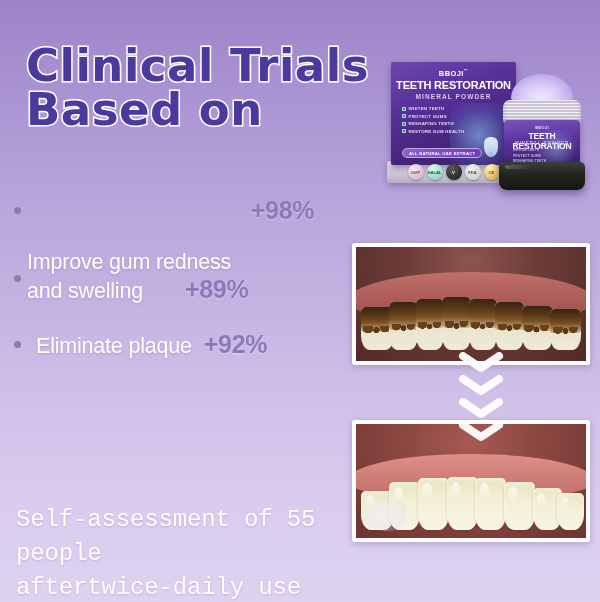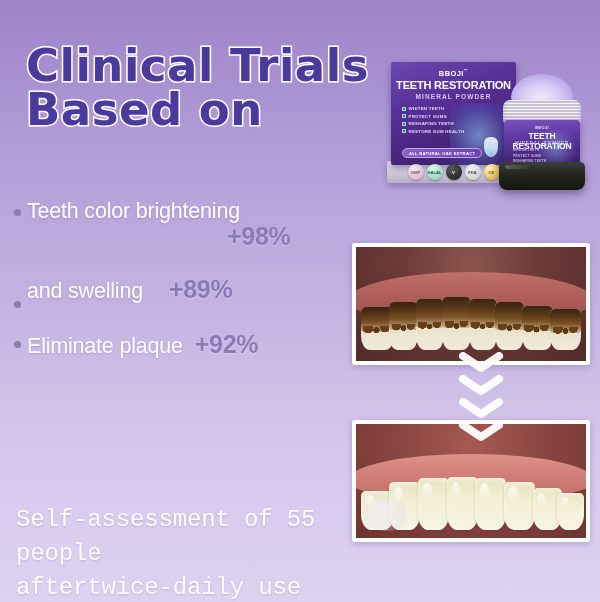--- a/index.html
+++ b/index.html
@@ -186,23 +186,23 @@
     text-shadow:0 1px 2px rgba(110,85,160,.3);
   }
   .b-pct {
     color:#8b7ab8;
     font-size:25px;
     font-weight:700;
     letter-spacing:-.3px;
     text-shadow:0 1px 2px rgba(255,255,255,.35);
   }
   .r1 { top:0; }
-  .r1 .pct-row { margin-left:19px; text-align:left; padding-left:200px; margin-top:-2px; }
+  .r1 .pct-row { margin-left:19px; text-align:center; padding-left:200px; margin-top:-2px; }
   .r2 { margin-top:24px; }
-  .r2 .line2 { display:flex; align-items:baseline; gap:26px; margin-left:19px; }
+  .r2 .line2 { display:flex; align-items:baseline; gap:42px; margin-left:19px; }
   .r3 { margin-top:26px; }
   .r3 .inline { margin-left:19px; display:flex; align-items:baseline; gap:12px; }
 
   
   .banner {
     position:absolute; left:0; top:455px; width:284px; height:40px;
     background:#5e2d91;
     display:flex; align-items:center;
     box-shadow:0 2px 5px rgba(70,35,110,.3);
   }
@@ -370,38 +370,38 @@
         </div>
       </div>
       <div class="jar-cap"></div>
     </div>
   </div>
 
   <div class="bullets">
 
     <div class="bullet-row r1">
       <span class="dot"></span>
-      <div class="b-text">Teeth color brightening</div>
       <div class="pct-row">
         <span class="b-pct">+98%</span>
       </div>
     </div>
 
     <div class="bullet-row r2">
       <span class="dot" style="top:26px"></span>
+      <div class="b-text">Improve gum redness</div>
       <div class="line2">
         <span class="b-text" style="margin-left:0">and swelling</span>
         <span class="b-pct">+89%</span>
       </div>
     </div>
 
     <div class="bullet-row r3">
       <span class="dot"></span>
       <div class="inline">
-        <span class="b-text" style="margin-left:0">Eliminate plaque</span>
+        <span class="b-text" style="margin-left:9px">Eliminate plaque</span>
         <span class="b-pct">+92%</span>
       </div>
     </div>
   </div>
 
 
   <div class="footer">
     <div>Self-assessment of 55 people</div>
     <div>aftertwice-daily use for 2 Weeks.</div>
   </div>

